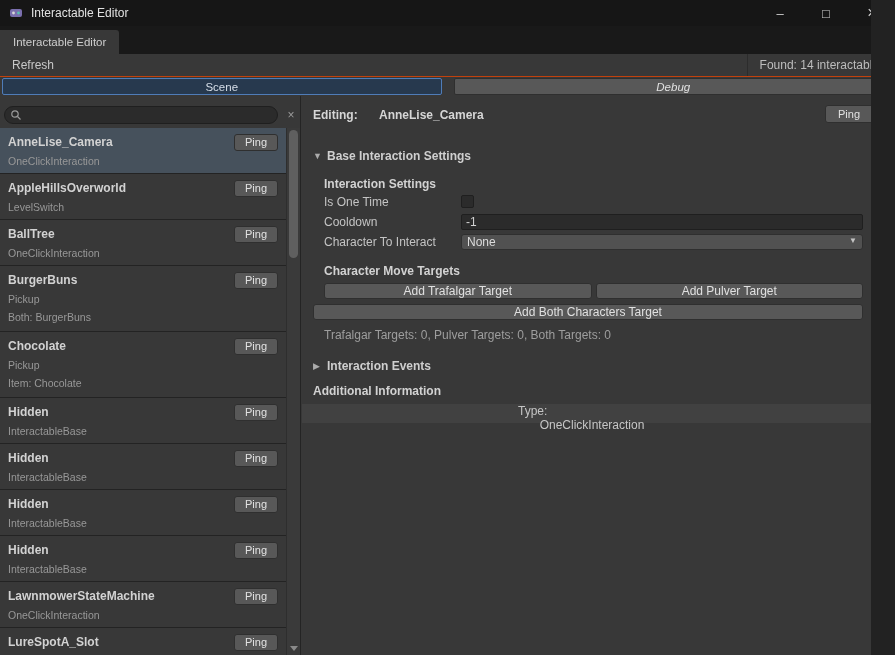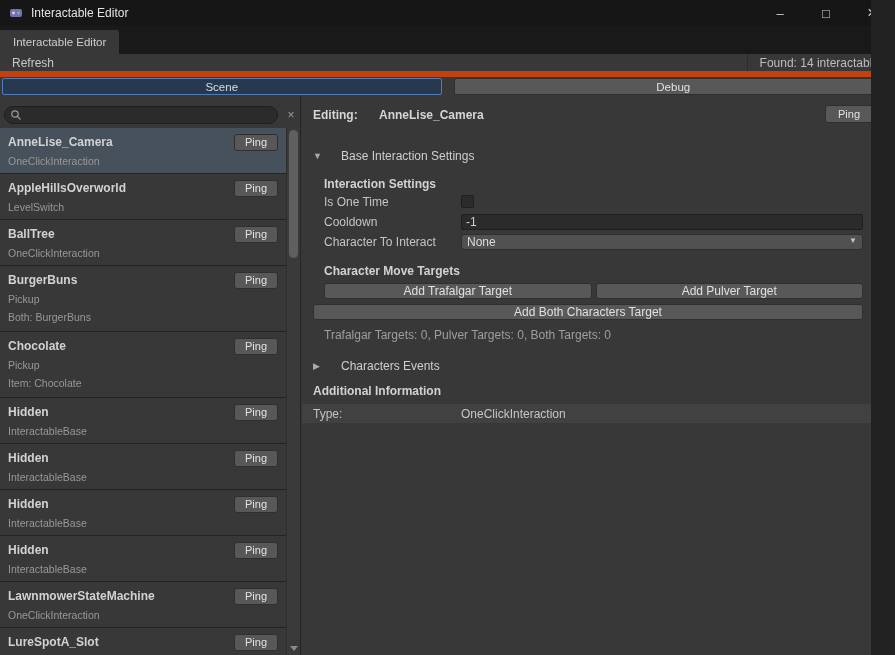--- a/index.html
+++ b/index.html
@@ -37,21 +37,21 @@
     font-size:11.5px; border-top-right-radius:3px;
   }
   .kebab {
     position:absolute; right:4px; bottom:2px; width:14px; height:20px;
     color:#9a9a9a; font-size:13px; text-align:center; line-height:20px;
   }
 
   
   .toolbar {
     position:absolute; top:54px; left:0; width:895px; height:23px;
-    background:#383838; border-bottom:6px solid #c2410c;
+    background:#383838; border-bottom:1px solid #c2410c;
     display:flex; align-items:center;
   }
   .refresh-btn {
     height:100%; padding:0 12px; display:flex; align-items:center;
     color:#c8c8c8; font-size:12px;
   }
   .found-label {
     margin-left:auto; height:100%; display:flex; align-items:center;
     padding:0 10px 0 12px; border-left:1px solid #2c2c2c; color:#bdbdbd;
   }
@@ -59,21 +59,21 @@
   
   .viewtabs {
     position:absolute; top:78px; left:0; width:895px; height:18px;
     display:flex; gap:12px; padding:0 2px;
   }
   .vt-btn {
     flex:1; height:17px; font-size:11.5px; display:flex; align-items:center;
     justify-content:center; border-radius:2px; cursor:default;
   }
   .vt-scene { background:#27394e; border:1px solid #4f7cb8; color:#d6dee8; }
-  .vt-debug { background:#585858; border:1px solid #2f2f2f; color:#e0e0e0; }
+  .vt-debug { background:#585858; border:1px solid #2f2f2f; color:#e0e0e0;font-style:italic; }
 
   
   .left-panel {
     position:absolute; top:96px; left:0; width:301px; bottom:0;
     background:#383838; border-right:1px solid #242424;
   }
   .search-row { position:absolute; top:10px; left:4px; right:4px; height:18px; }
   .search-input {
     position:absolute; left:0; top:0; width:274px; height:18px;
     background:#2b2b2b; border:1px solid #1f1f1f; border-radius:9px;
@@ -126,21 +126,21 @@
   .hdr-ping {
     position:absolute; right:-12px; top:9px; width:58px; height:18px;
     background:#585858; border:1px solid #2f2f2f; border-radius:3px;
     color:#e2e2e2; font-size:11px; text-align:left; padding-left:12px; line-height:16px;
   }
 
   .foldout { display:flex; align-items:center; padding-left:11px; height:16px; cursor:default; }
   .fold-base { margin-top:22px; }
   .fold-events { margin-top:16px; }
   .tri { color:#ababab; font-size:9px; width:12px; }
-  .fold-label { font-weight:normal; color:#cfcfcf; margin-left:16px; }
+  .fold-label { font-weight:bold; color:#cfcfcf; margin-left:2px; }
 
   .indent { padding-left:22px; padding-right:8px; }
 
   .sec-h { font-weight:bold; color:#d2d2d2; margin-top:13px; }
 
   .frow { display:flex; align-items:center; height:19px; margin-top:1px; }
   .frow:first-of-type { margin-top:4px; }
   .flabel { width:137px; flex:none; color:#c4c4c4; }
   .checkbox {
     width:13px; height:13px; background:#2b2b2b; border:1px solid #1f1f1f; border-radius:2px;
@@ -162,20 +162,21 @@
     color:#e0e0e0; font-size:12px; display:flex; align-items:center; justify-content:center;
     cursor:default;
   }
   .wide-btn { margin-left:-11px; margin-top:5px; }
   .summary { margin-top:8px; color:#9e9e9e; }
 
   .add-info-h { font-weight:bold; color:#d2d2d2; margin-top:10px; padding-left:11px; }
   .type-row {
     margin-top:6px; height:19px; background:#414141; display:flex; align-items:center;
     padding-left:11px;
+    flex-direction:column;
   }
   .type-label { width:148px; flex:none; color:#c4c4c4; }
   .type-value { color:#c6c6c6; }
 </style>
 </head>
 <body>
 
 <div class="window">
 
   <div class="titlebar">
@@ -341,21 +342,21 @@
         <div class="u-btn">Add Pulver Target</div>
       </div>
 
       <div class="u-btn wide-btn">Add Both Characters Target</div>
 
       <div class="summary">Trafalgar Targets: 0, Pulver Targets: 0, Both Targets: 0</div>
     </div>
 
     <div class="foldout fold-events">
       <span class="tri">▶</span>
-      <span class="fold-label">Characters Events</span>
+      <span class="fold-label">Interaction Events</span>
     </div>
 
     <div class="add-info-h">Additional Information</div>
 
     <div class="type-row">
       <span class="type-label">Type:</span>
       <span class="type-value">OneClickInteraction</span>
     </div>
   </div>
 

